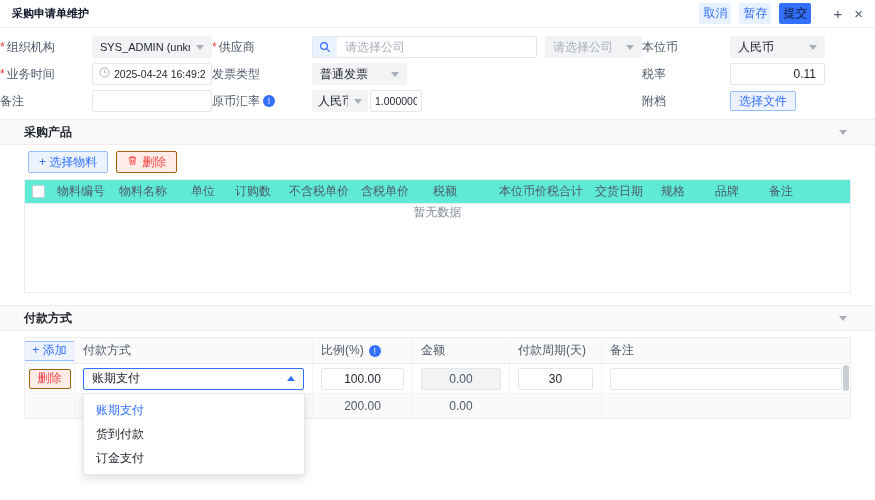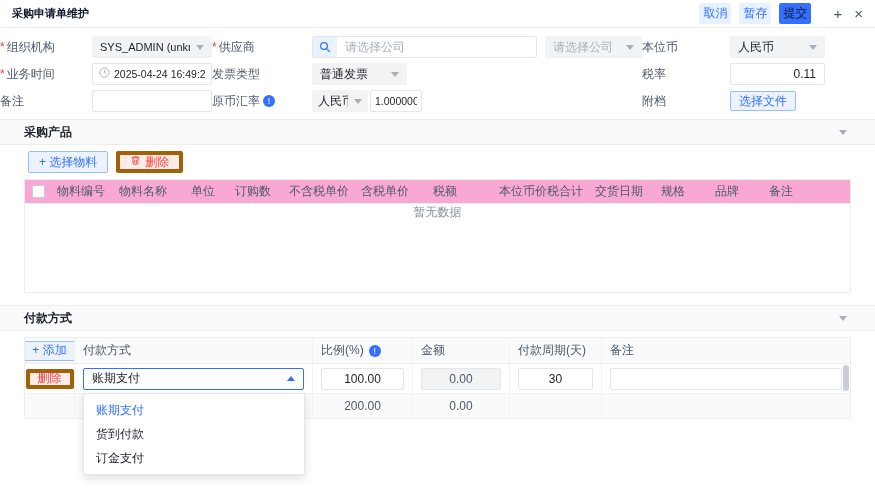--- a/index.html
+++ b/index.html
@@ -50,34 +50,34 @@
   .f-remark input{width:100%;}
   .f-exsel{width:56px;padding:0 6px;}
   .f-exrate{width:52px;padding:0 4px;margin-left:2px;}
   .f-exrate input{width:100%;font-size:10.5px;}
   .info{width:12px;height:12px;border-radius:50%;background:#3370ff;color:#fff;font-size:9px;line-height:12px;text-align:center;display:inline-block;margin-left:3px;flex:none;}
   .info::after{content:"!";}
 
   
   .mini-btn{height:22px;padding:0 10px;border-radius:2px;display:inline-flex;align-items:center;gap:4px;font-size:12px;cursor:pointer;white-space:nowrap;}
   .mini-blue{background:#ecf3ff;border:1px solid #94bfff;color:#3370ff;}
-  .mini-red{background:#ffece8;border:4px solid #a16207;color:#f53f3f;}
+  .mini-red{background:#ffece8;border:1px solid #a16207;color:#f53f3f;}
   .sm{height:20px;padding:0 8px;}
 
   
   .sec-hd{height:26px;display:flex;align-items:center;background:#fafafa;border-top:1px solid #ededed;border-bottom:1px solid #ededed;padding:0 28px 0 24px;margin-top:0;}
   .sec-title{font-weight:700;color:#1d2129;}
   .sec-chev{margin-left:auto;cursor:pointer;}
   .mt12{margin-top:12px;}
 
   .toolbar{display:flex;gap:8px;margin:6px 28px 0;}
 
   
   .ptable{margin:6px 24px 0;border:1px solid #ededed;}
-  .thead{display:flex;align-items:center;background:#f9a8d4;height:24px;border-bottom:1px solid #ededed;color:#4e5969;}
+  .thead{display:flex;align-items:center;background:#5eead4;height:24px;border-bottom:1px solid #ededed;color:#4e5969;}
   .th{padding:0 6px;white-space:nowrap;overflow:hidden;flex:none;}
   .pc0{width:26px;display:flex;justify-content:center;padding:0;}
   .pc1{width:62px;}.pc2{width:72px;}.pc3{width:44px;}.pc4{width:54px;}
   .pc5{width:72px;}.pc6{width:72px;}.pc7{width:66px;}.pc8{width:96px;}
   .pc9{width:66px;}.pc10{width:54px;}.pc11{width:54px;}.pc12{flex:1;}
   .cb{width:13px;height:13px;border:1px solid #c9cdd4;border-radius:2px;background:#fff;cursor:pointer;}
   .pbody{height:88px;display:flex;align-items:flex-start;justify-content:center;color:#86909c;}
 
   
   .paytable{margin:6px 24px 0;border:1px solid #ededed;position:relative;}

